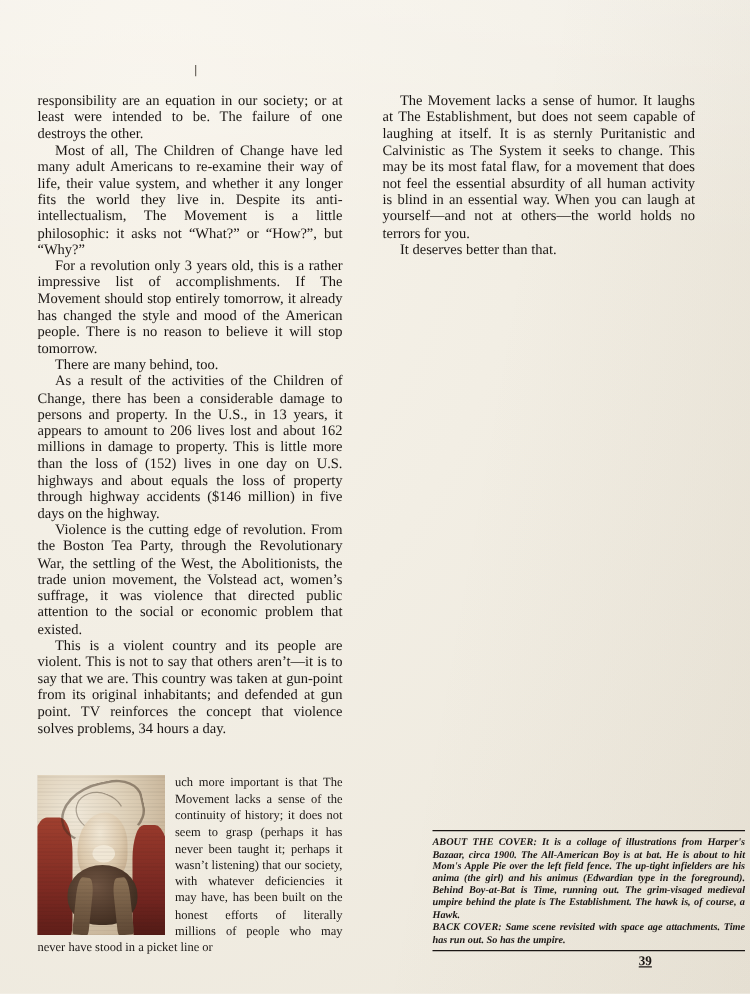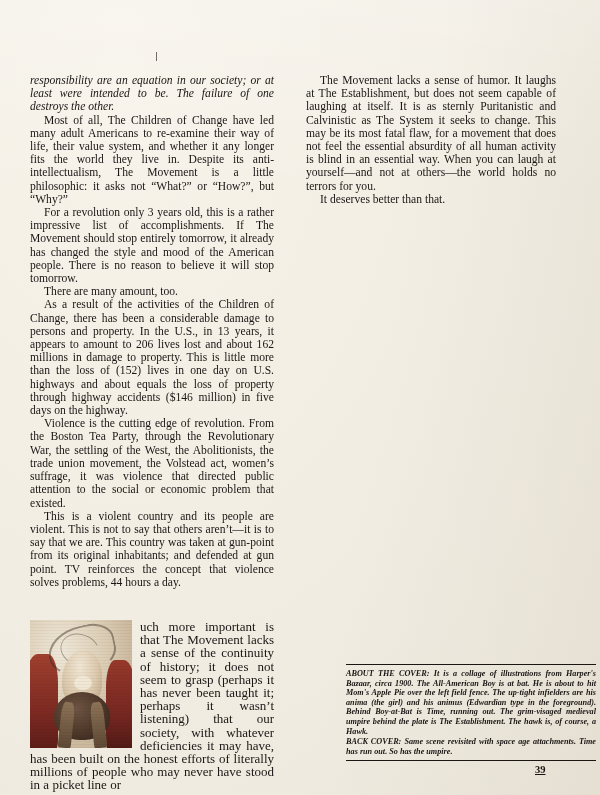--- a/index.html
+++ b/index.html
@@ -50,30 +50,29 @@
   }
   .col-left  { left: 30px;  top: 74px; width: 244px; }
   .col-right { left: 306px; top: 74px; width: 250px; }
 
   .col p {
     margin: 0;
     text-indent: 14px;
   }
   .col p.first {
     text-indent: 0;
-    font-style: italic;
   }
 
   
   .wrap-block {
     position: absolute;
     left: 30px;
     top: 620px;
     width: 244px;
-    font-size: 13px;
+    font-size: 10px;
     line-height: 13.2px;
     text-align: justify;
     hyphens: auto;
   }
   .wrap-block .illo-float {
     float: left;
     width: 102px;
     height: 128px;
     margin: 2px 8px 2px 0;
     shape-outside: margin-box;
@@ -191,21 +190,21 @@
   }
   .covernote .rule-bottom {
     border-top: 1.4px solid #1a1614;
     margin-top: 4px;
   }
   .covernote p { margin: 0 0 1px 0; }
   .covernote .lead { display: inline; }
 
   .folio {
     position: absolute;
-    left: 535px;
+    left: 511px;
     top: 764px;
     font-size: 10.5px;
     font-weight: bold;
     color: #1a1614;
     text-decoration: underline;
   }
 
   .tick {
     position: absolute;
     left: 156px;
@@ -222,24 +221,24 @@
 <div class="page"></div>
 
 <div class="content">
 
   <div class="tick"></div>
 
   <div class="col col-left">
     <p class="first">responsibility are an equation in our society; or at least were intended to be. The failure of one destroys the other.</p>
     <p>Most of all, The Children of Change have led many adult Americans to re-examine their way of life, their value system, and whether it any longer fits the world they live in. Despite its anti-intellectualism, The Movement is a little philosophic: it asks not “What?” or “How?”, but “Why?”</p>
     <p>For a revolution only 3 years old, this is a rather impressive list of accomplishments. If The Movement should stop entirely tomorrow, it already has changed the style and mood of the American people. There is no reason to believe it will stop tomorrow.</p>
-    <p>There are many amount, too.</p>
+    <p>There are many behind, too.</p>
     <p>As a result of the activities of the Children of Change, there has been a considerable damage to persons and property. In the U.S., in 13 years, it appears to amount to 206 lives lost and about 162 millions in damage to property. This is little more than the loss of (152) lives in one day on U.S. highways and about equals the loss of property through highway accidents ($146 million) in five days on the highway.</p>
     <p>Violence is the cutting edge of revolution. From the Boston Tea Party, through the Revolutionary War, the settling of the West, the Abolitionists, the trade union movement, the Volstead act, women’s suffrage, it was violence that directed public attention to the social or economic problem that existed.</p>
-    <p>This is a violent country and its people are violent. This is not to say that others aren’t—it is to say that we are. This country was taken at gun-point from its original inhabitants; and defended at gun point. TV reinforces the concept that violence solves problems, 44 hours a day.</p>
+    <p>This is a violent country and its people are violent. This is not to say that others aren’t—it is to say that we are. This country was taken at gun-point from its original inhabitants; and defended at gun point. TV reinforces the concept that violence solves problems, 34 hours a day.</p>
   </div>
 
   <div class="col col-right">
     <p>The Movement lacks a sense of humor. It laughs at The Establishment, but does not seem capable of laughing at itself. It is as sternly Puritanistic and Calvinistic as The System it seeks to change. This may be its most fatal flaw, for a movement that does not feel the essential absurdity of all human activity is blind in an essential way. When you can laugh at yourself—and not at others—the world holds no terrors for you.</p>
     <p>It deserves better than that.</p>
   </div>
 
   <div class="illo">
     <div class="sky"></div>
     <div class="red-left"></div>

